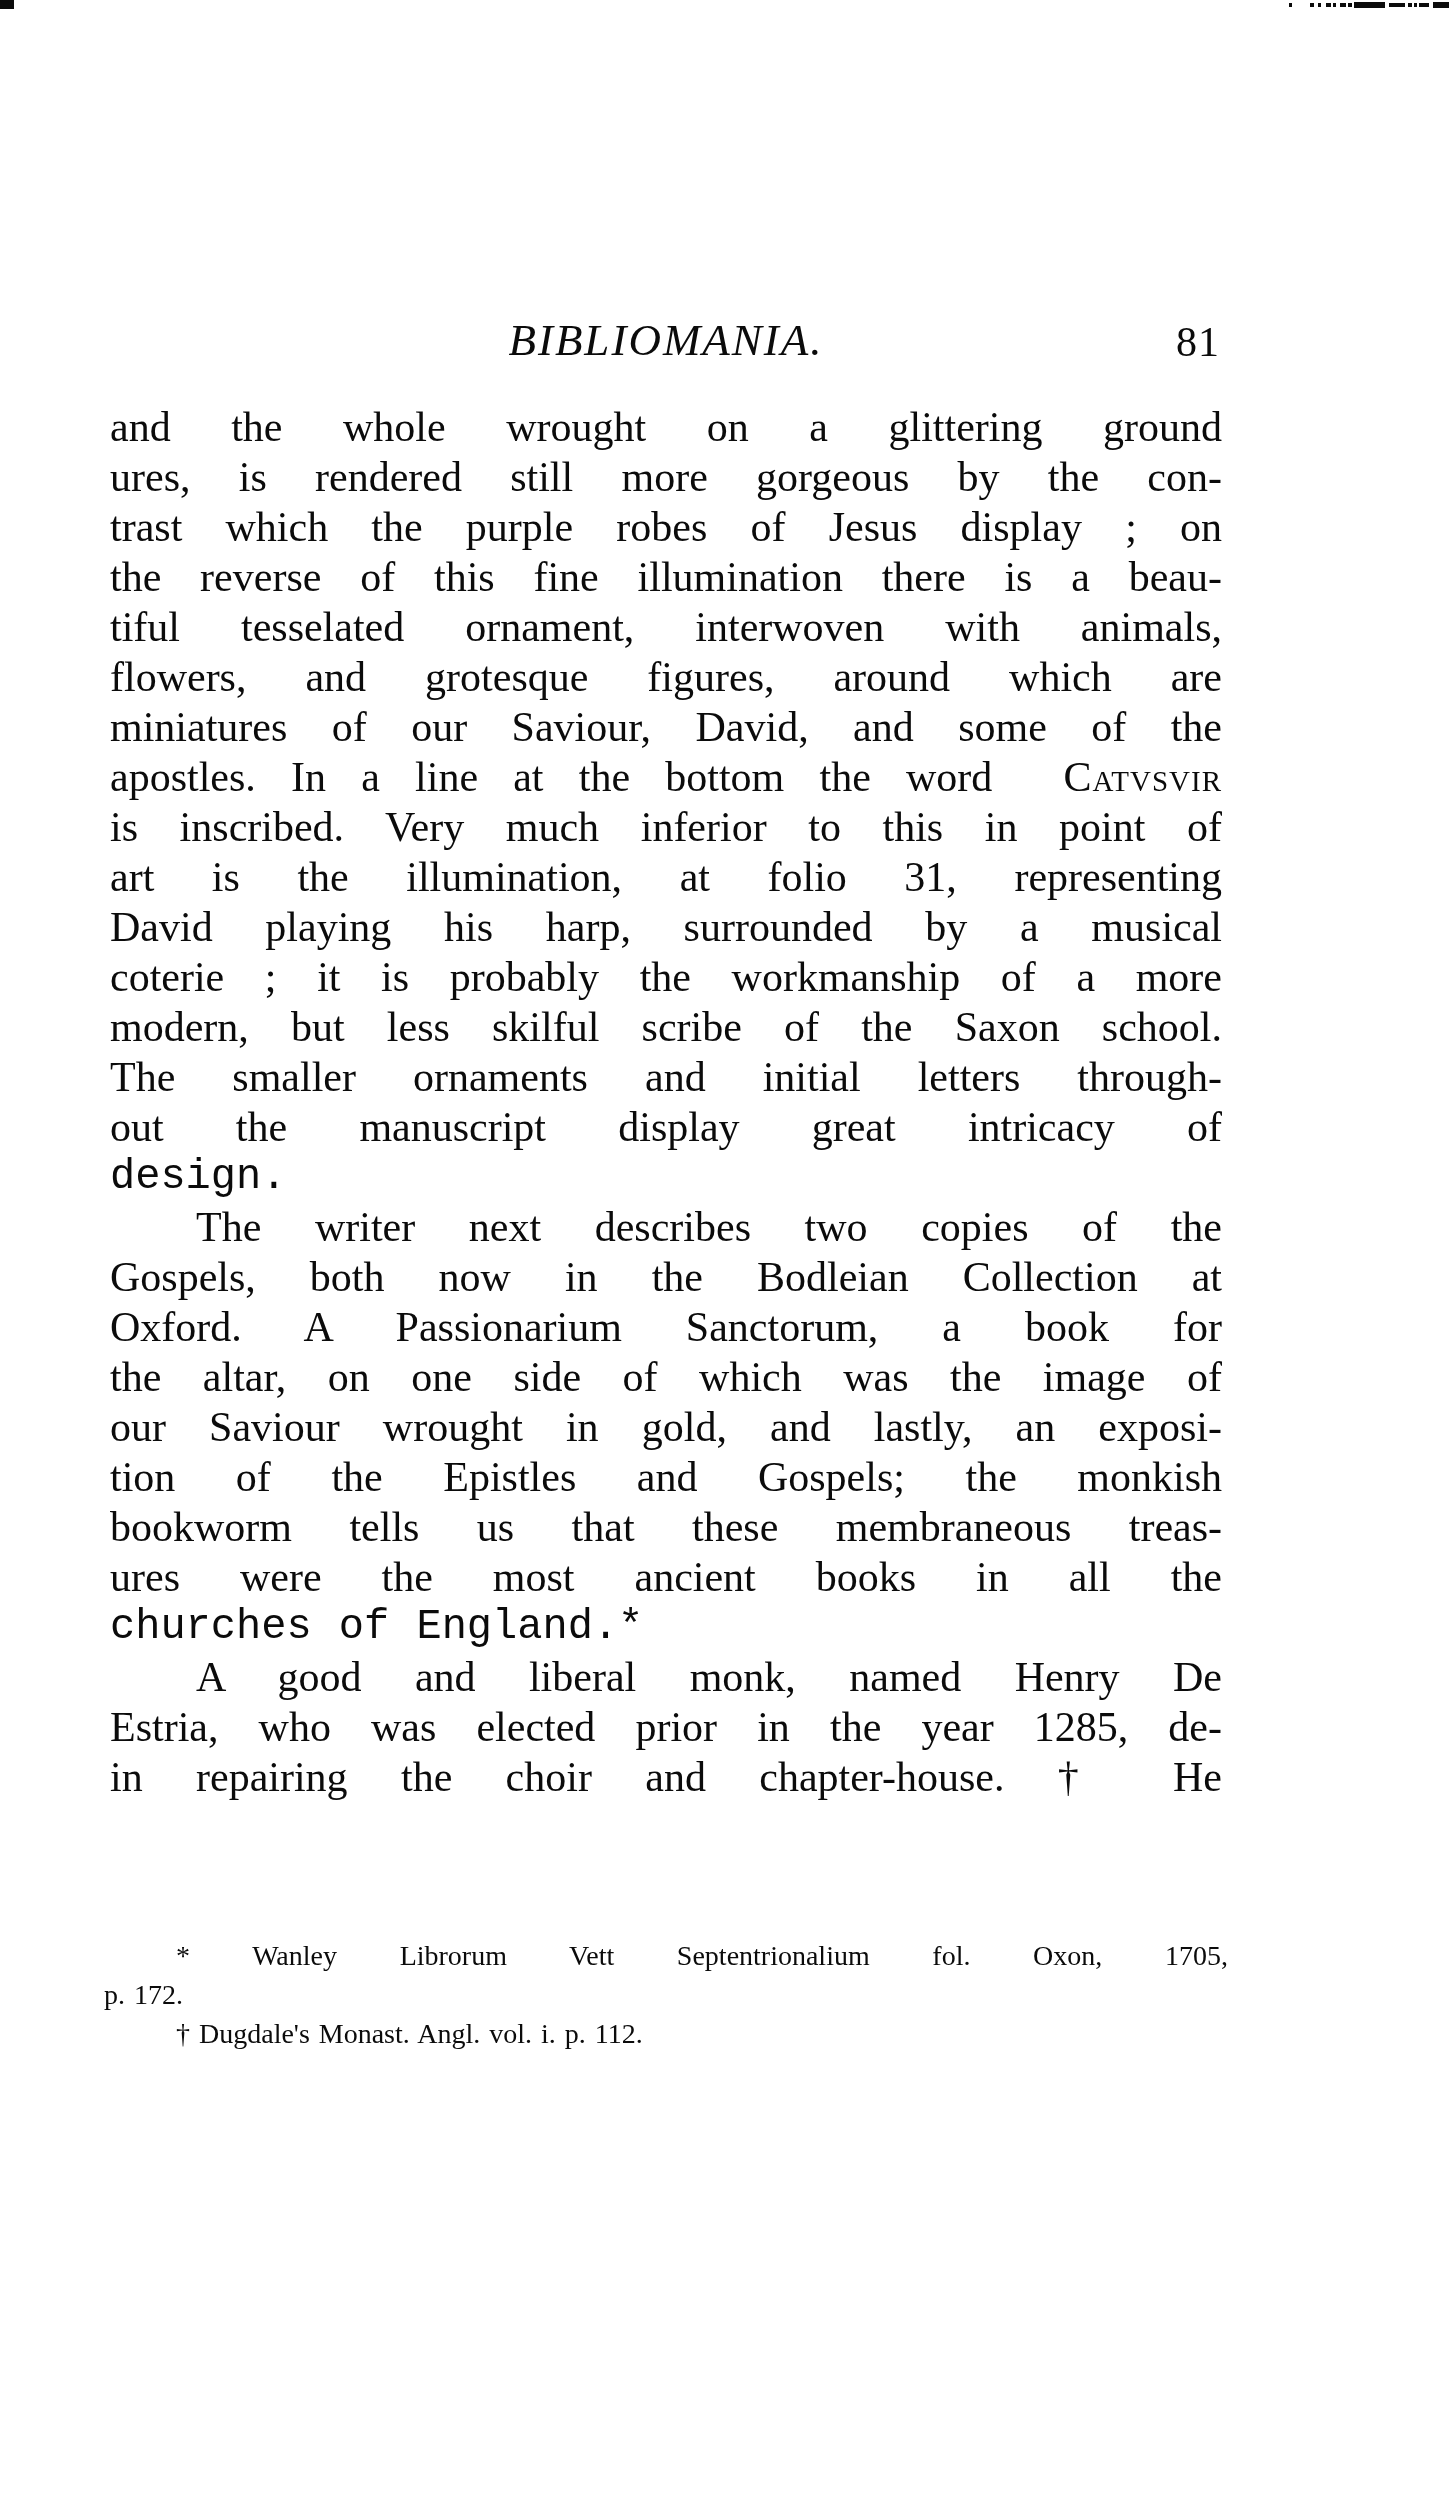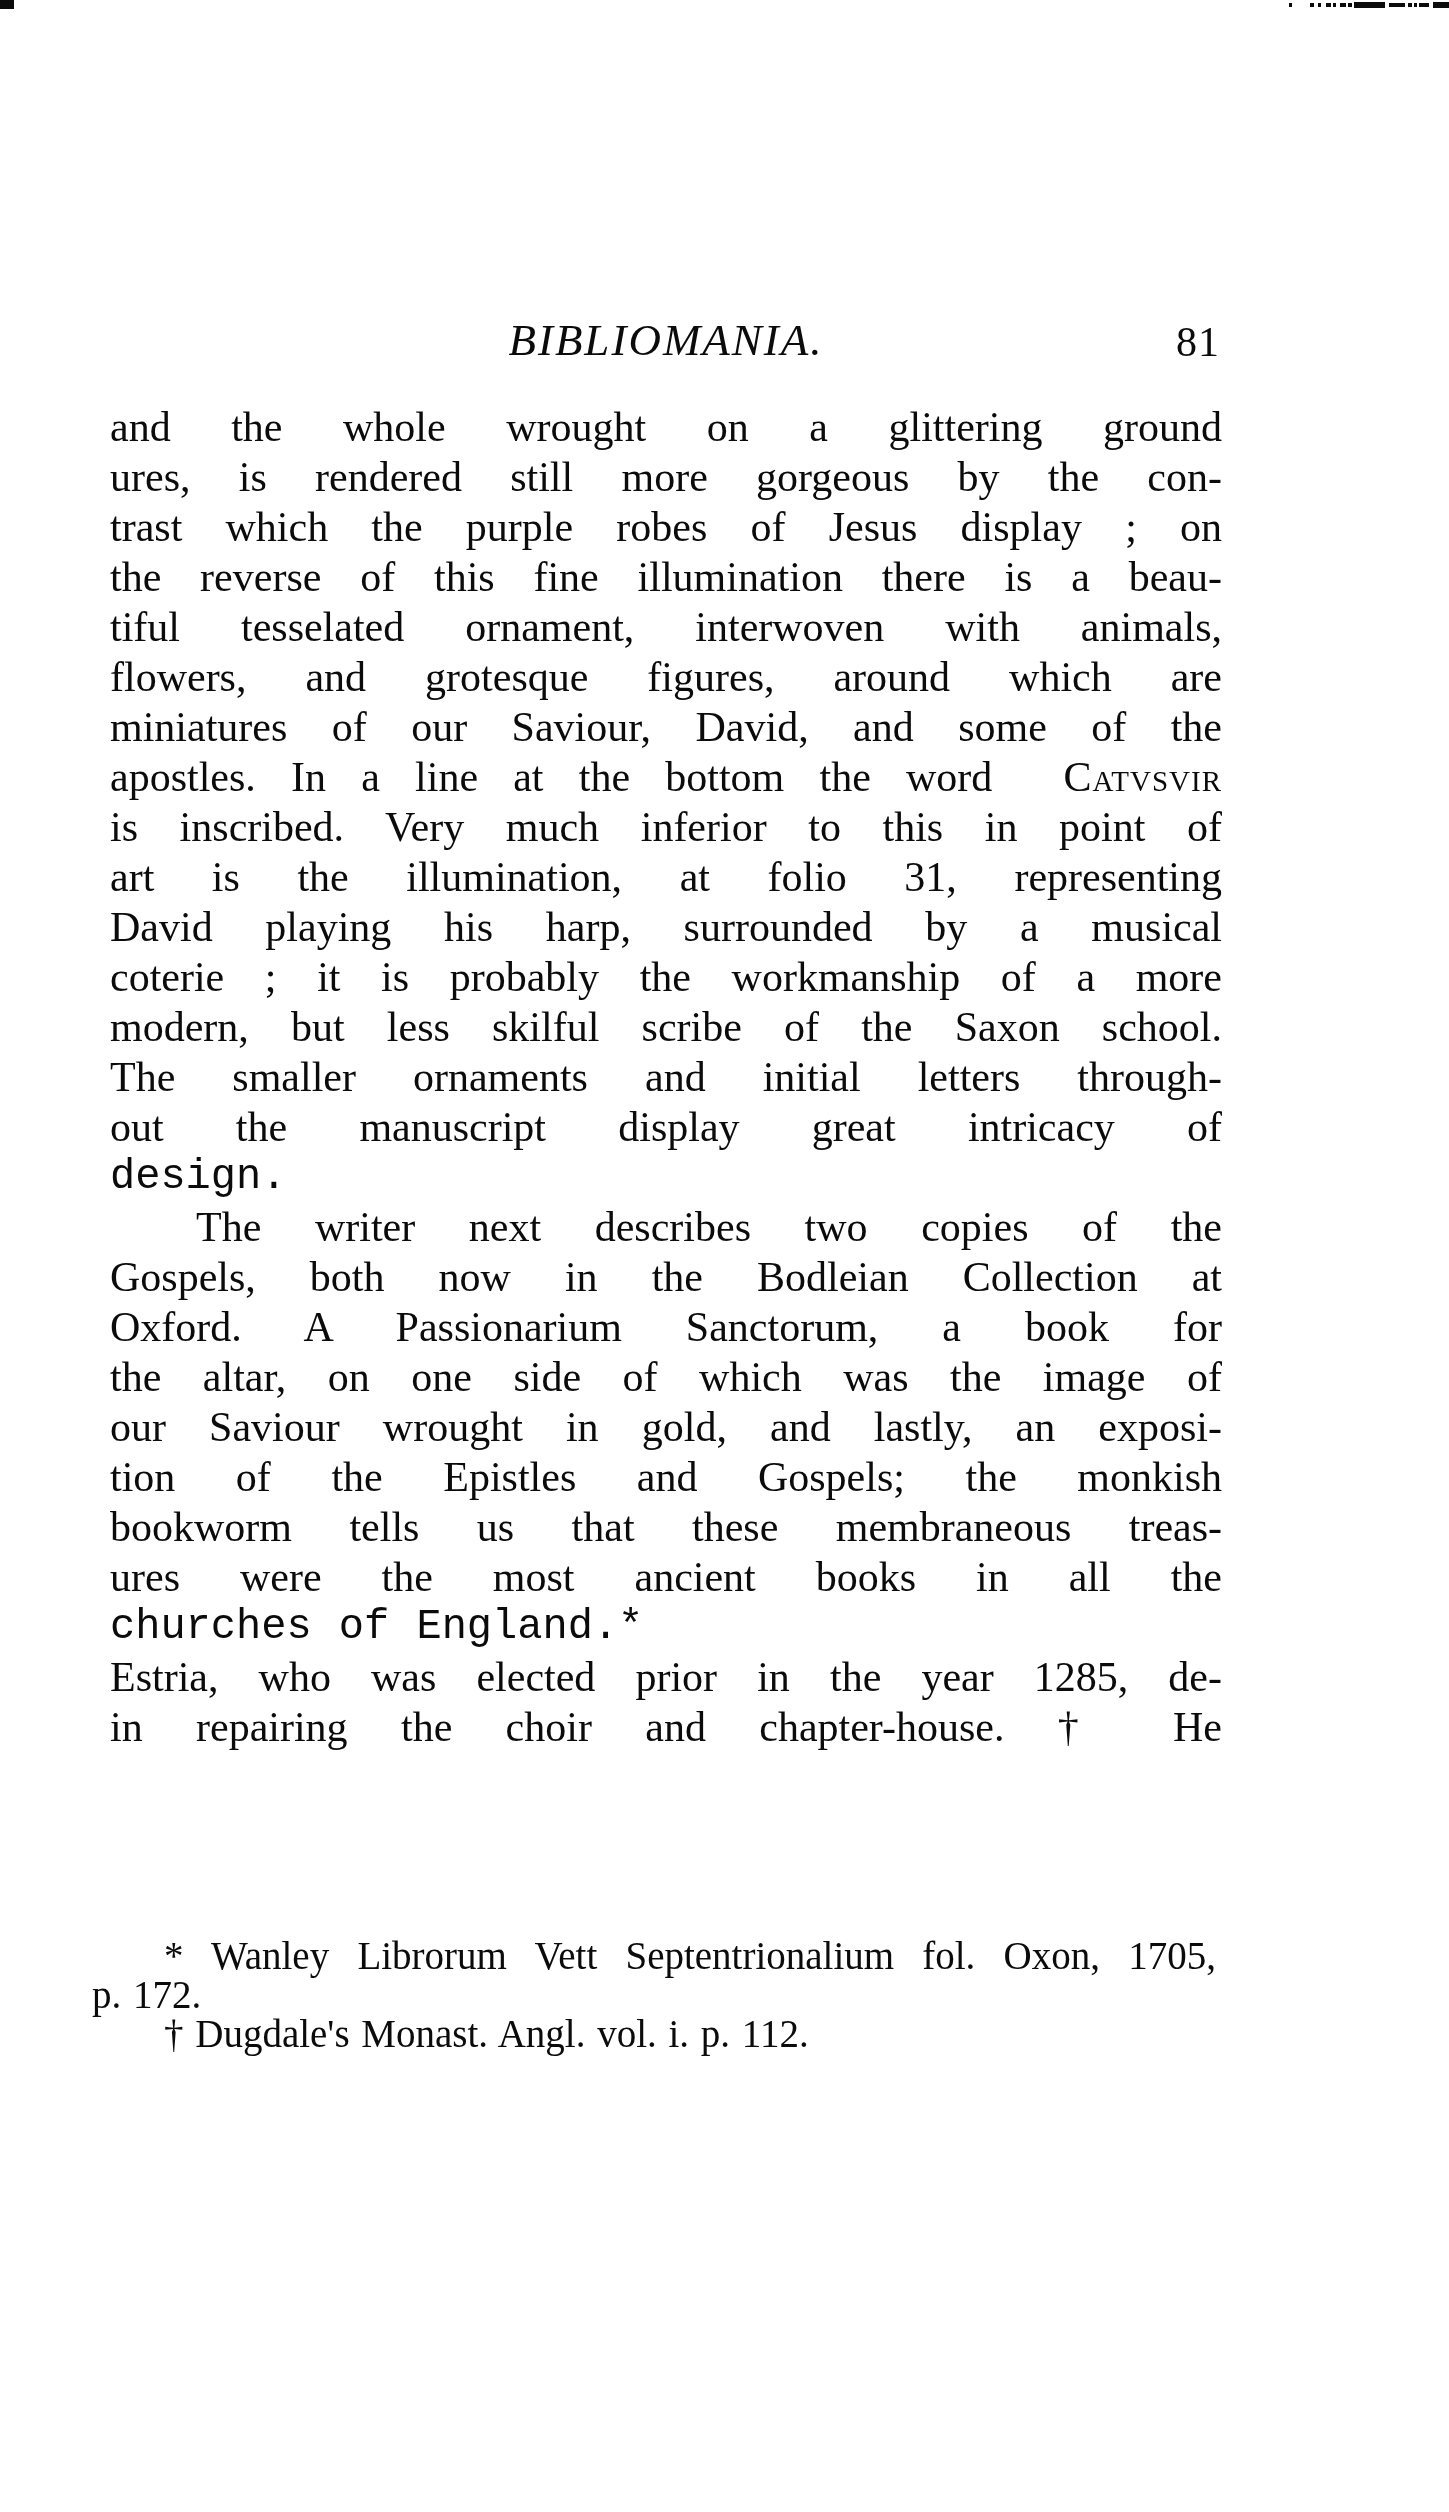--- a/index.html
+++ b/index.html
@@ -39,22 +39,22 @@
     text-align: justify;
     text-align-last: justify;
     text-justify: inter-word;
     white-space: normal;
   }
   .line.last { text-align-last: left; font-family: Liberation Mono, monospace; }
   .line.indent { text-indent: 86px; }
   .sc { font-variant: small-caps; letter-spacing: 1px; margin-left: 36px; }
   
   .footnotes {
-    position: absolute; left: 92px; top: 1936px; width: 1124px;
-    font-size: 39px; line-height: 39px;
+    position: absolute; left: 104px; top: 1936px; width: 1124px;
+    font-size: 28px; line-height: 39px;
     word-spacing: 2px;
   }
   .fn-line { text-align: left; }
   .fn-line.indent { text-indent: 72px; }
   .fn-line.justify { text-align: justify; text-align-last: justify; }
 </style>
 </head>
 <body>
 
 <div class="artifact" style="left:0; top:0; width:14px; height:9px;"></div>
@@ -104,20 +104,21 @@
       <div class="line"><span>Gospels, both now in the Bodleian Collection at</span></div>
       <div class="line"><span>Oxford.  A Passionarium Sanctorum, a book for</span></div>
       <div class="line"><span>the altar, on one side of which was the image of</span></div>
       <div class="line"><span>our Saviour wrought in gold, and lastly, an exposi-</span></div>
       <div class="line"><span>tion of the Epistles and Gospels; the monkish</span></div>
       <div class="line"><span>bookworm tells us that these membraneous treas-</span></div>
       <div class="line"><span>ures were the most ancient books in all the</span></div>
       <div class="line last"><span>churches of England.*</span></div>
     </div>
     <div>
+      <div class="line indent"><span>A good and liberal monk, named Henry De</span></div>
       <div class="line"><span>Estria, who was elected prior in the year 1285, de-</span></div>
       <div class="line"><span>in repairing the choir and chapter-house. †  He</span></div>
     </div>
   </div>
 
 <div class="footnotes">
     <div class="fn-line indent justify">* Wanley Librorum Vett Septentrionalium fol. Oxon, 1705,</div>
     <div class="fn-line">p. 172.</div>
     <div class="fn-line indent">† Dugdale's Monast. Angl. vol. i. p. 112.</div>
   </div>

